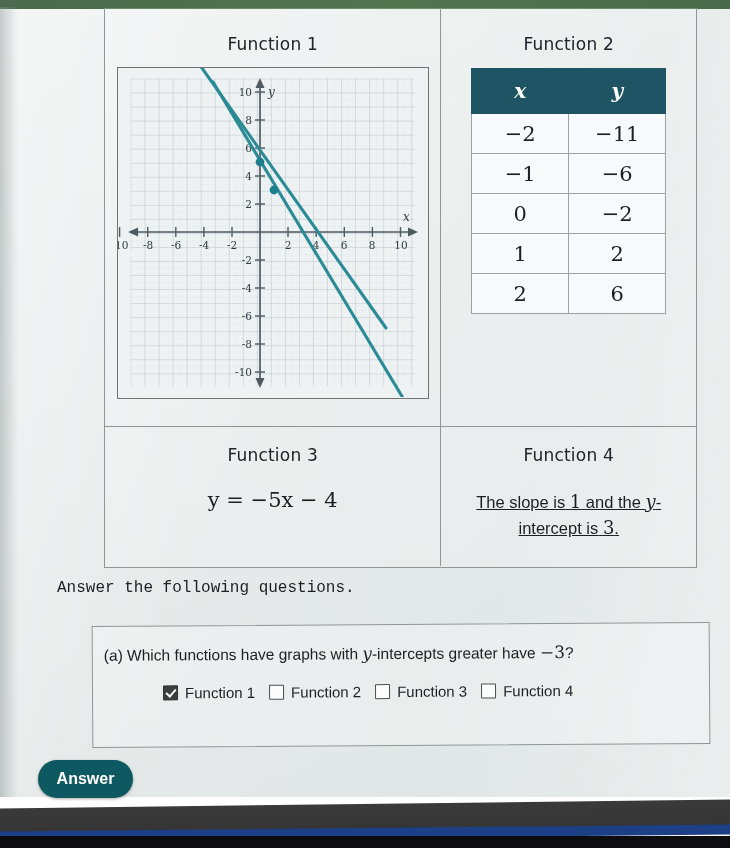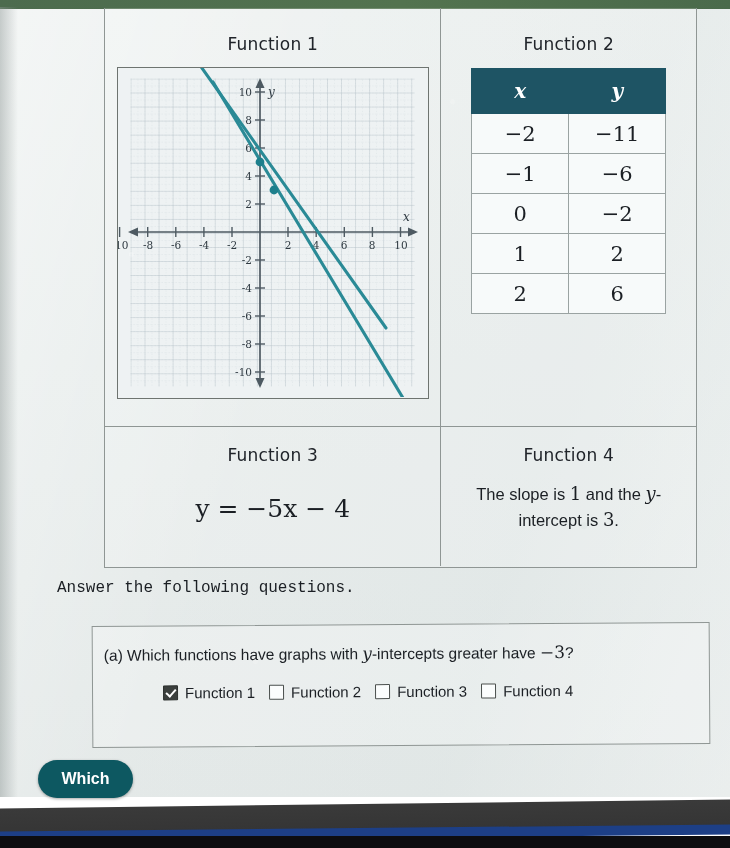--- a/index.html
+++ b/index.html
@@ -129,29 +129,30 @@
     background: rgba(248,251,251,0.72);
   }
 
   .fn-body {
     font-size: 18px;
     color: #1b1f24;
     text-align: center;
     line-height: 1.45;
   }
   #fn3-equation {
-    margin-top: 26px;
+    margin-top: 20px;
     font-family: "DejaVu Serif", serif;
-    font-size: 25px;
+    font-size: 21px;
   }
   #fn4-statement {
-    margin-top: 16px;
+    margin-top: 24px;
     width: 215px;
     font-family: "Liberation Sans", sans-serif;
     font-size: 16.5px;
+    text-decoration: underline;
   }
   #fn4-statement .num, #fn4-statement .ital {
     font-family: "DejaVu Serif", serif;
     font-size: 18px;
   }
   #fn4-statement .ital { font-style: italic; }
 
   
   #answer-prompt {
     position: absolute;
@@ -423,19 +424,19 @@
         <span class="cb-box"></span>
         <span class="cb-label">Function 3</span>
       </div>
       <div class="cb-item">
         <span class="cb-box"></span>
         <span class="cb-label">Function 4</span>
       </div>
     </div>
   </div>
 
-  <button id="check-button">Which</button>
+  <button id="check-button">Answer</button>
 
   <div id="speckle"></div>
   <div class="bottom-dark"></div>
   <div class="bottom-blue"></div>
   <div class="bottom-black"></div>
 </div>
 
 </body></html>

